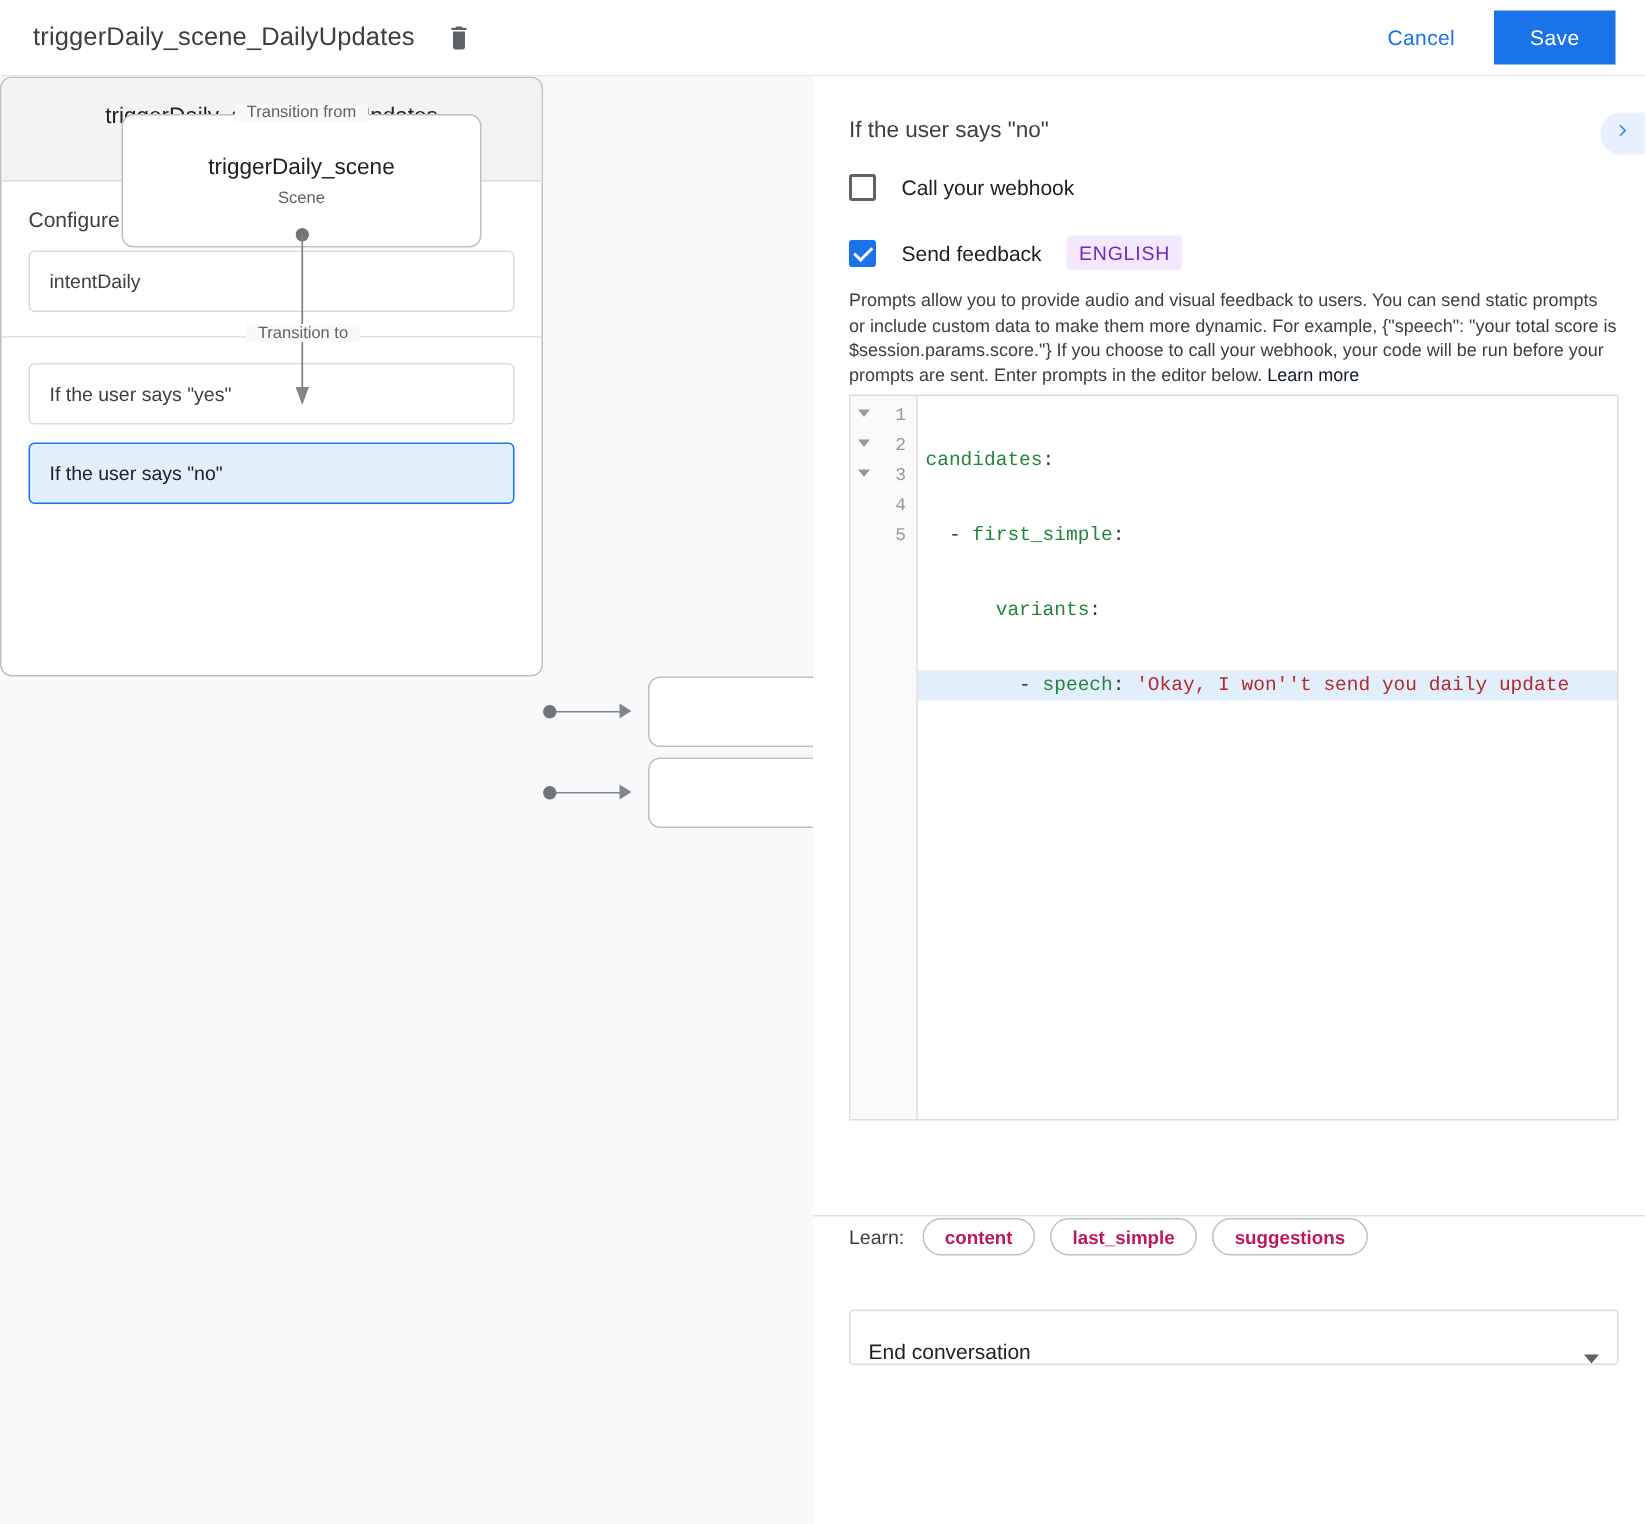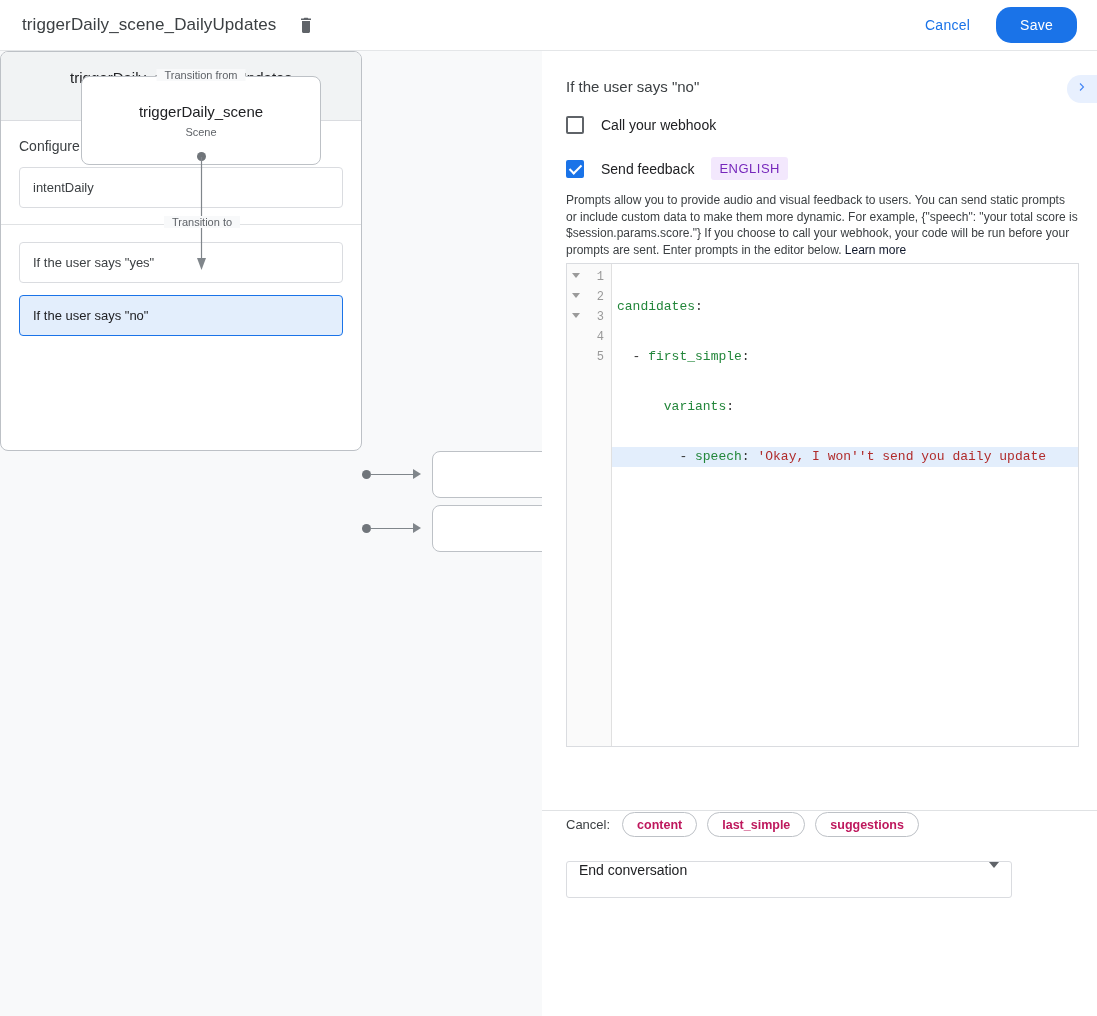--- a/index.html
+++ b/index.html
@@ -28,21 +28,21 @@
   }
   #delete-btn svg { display: block; }
   #topbar-actions { margin-left: auto; display: flex; align-items: center; gap: 14px; padding-right: 20px; }
   #cancel-btn {
     color: #1a73e8; font-size: 14px; font-weight: 500; letter-spacing: .25px;
     background: none; border: none; padding: 9px 12px; border-radius: 4px; cursor: pointer;
     font-family: "Liberation Sans", sans-serif;
   }
   #save-btn {
     background: #1a73e8; color: #fff; font-size: 14px; font-weight: 500; letter-spacing: .25px;
-    border: none; border-radius: 15px; padding: 0 24px; height: 36px; cursor: pointer;
+    border: none; border-radius: 0; padding: 0 24px; height: 36px; cursor: pointer;
     font-family: "Liberation Sans", sans-serif;
   }
 
   
   #canvas {
     position: absolute; left: 0; top: 51px; width: 542px; height: 965px;
     background: #f8f9fa; overflow: hidden;
   }
   .fieldset-box {
     position: absolute; background: #ffffff;
@@ -186,23 +186,23 @@
     background: #fff; cursor: pointer; font-family: "Liberation Sans", sans-serif; font-weight: bold;
   }
 
   #panel-divider {
     position: absolute; left: 542px; top: 810px; width: 555px; height: 1px; background: #e0e2e4;
   }
   #transition-sec { position: absolute; left: 566px; top: 833px; width: 513px; }
   #transition-title { font-size: 16px; color: #3c4043; }
   #transition-desc { margin-top: 14px; font-size: 12px; line-height: 16.5px; color: #3c4043; width: 500px; }
   #transition-select {
-    margin-top: 28px; height: 37px; width: 446px;
+    margin-top: 40px; height: 37px; width: 513px;
     border: 1px solid #dadce0; background: #fff; border-radius: 3px;
-    display: flex; align-items: flex-start; padding: 0 12px; cursor: pointer;
+    display: flex; align-items: flex-end; padding: 0 12px; cursor: pointer;
     font-size: 14px; color: #202124;
   }
   #select-caret {
     margin-left: auto; width: 0; height: 0;
     border-left: 5px solid transparent; border-right: 5px solid transparent;
     border-top: 6px solid #5f6368;
   }
 </style>
 </head>
 <body>
@@ -321,21 +321,21 @@
   <div id="code">
     <div class="cline"><span class="tok-key">candidates</span><span class="tok-punc">:</span></div>
     <div class="cline"><span class="tok-dash">  - </span><span class="tok-key">first_simple</span><span class="tok-punc">:</span></div>
     <div class="cline"><span class="tok-dash">      </span><span class="tok-key">variants</span><span class="tok-punc">:</span></div>
     <div class="cline hl"><span class="tok-dash">        - </span><span class="tok-key">speech</span><span class="tok-punc">: </span><span class="tok-str">'Okay, I won''t send you daily update</span></div>
     <div class="cline">&nbsp;</div>
   </div>
 </div>
 
 <div id="insert-row">
-  <span id="insert-label">Cancel:</span>
+  <span id="insert-label">Learn:</span>
   <button class="chip">content</button>
   <button class="chip">last_simple</button>
   <button class="chip">suggestions</button>
 </div>
 
 <div id="panel-divider"></div>
 
 <div id="transition-sec">
   <div id="transition-select">
     <span>End conversation</span>

